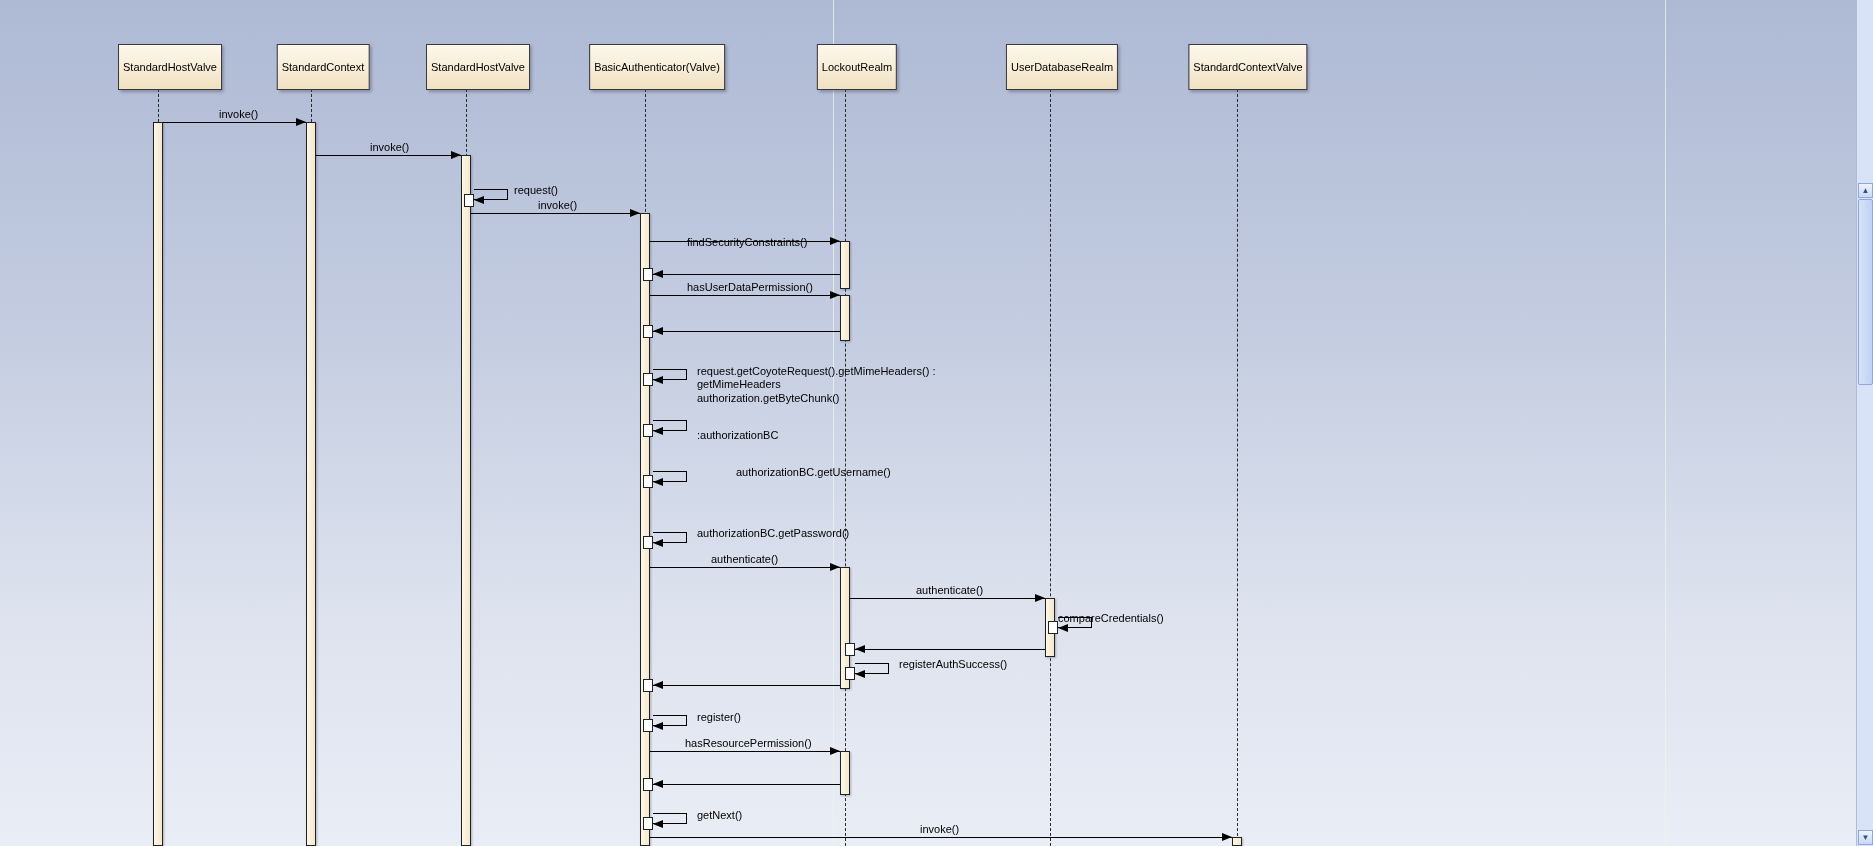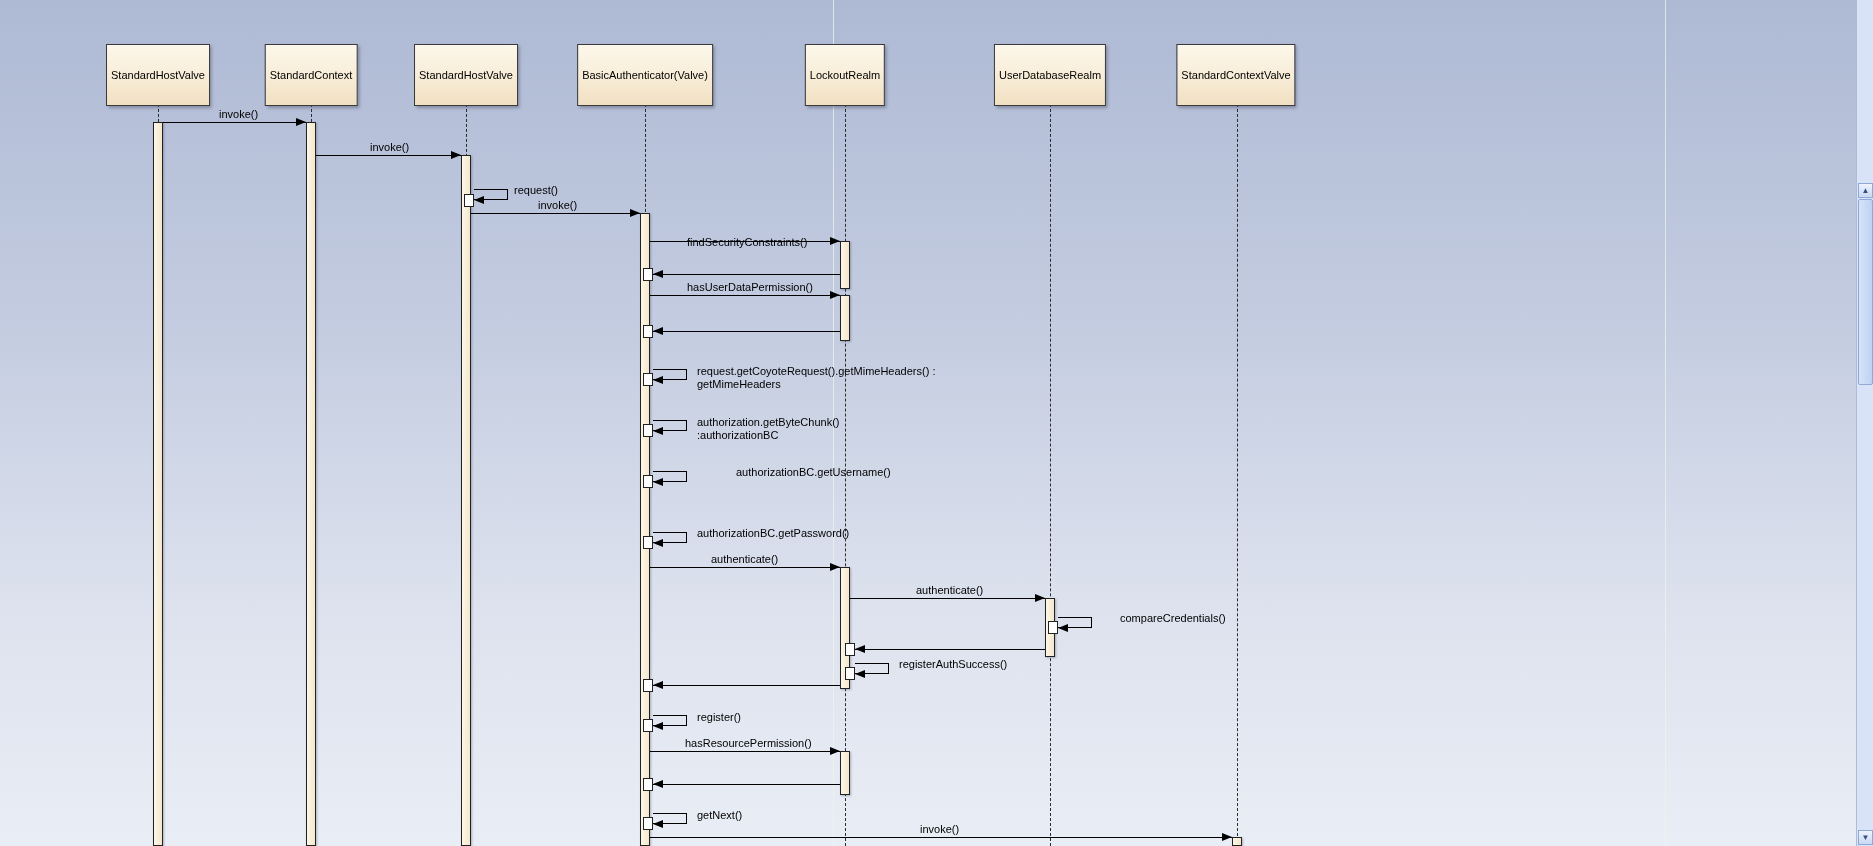--- a/index.html
+++ b/index.html
@@ -7,25 +7,26 @@
     position:relative;
     width:1873px;height:846px;
     overflow:hidden;
     background:linear-gradient(180deg,#aeb9d4 0%,#c3cce0 38%,#dde2ee 72%,#e9edf5 100%);
     font-family:"Liberation Sans", sans-serif;
     font-size:11px;color:#000;
   }
   .head{
     position:absolute;top:44px;height:44px;line-height:44px;
     transform:translateX(-50%);
-    padding:8px 4px;white-space:nowrap;
+    padding:0 4px;white-space:nowrap;
     background:linear-gradient(180deg,#fdf8ec 0%,#f7ecd6 55%,#f1e0c2 100%);
     border:1px solid #3a3a3a;
     box-shadow:2px 2px 3px rgba(70,70,95,.45);
     text-align:center;
+    margin-left:12px;
   }
   .life{position:absolute;top:89px;height:757px;width:0;border-left:1px dashed #2b2b2b;}
   .act{
     position:absolute;width:10px;box-sizing:border-box;
     background:linear-gradient(90deg,#fdf7e8,#f4e7cc);
     border:1px solid #222;
     box-shadow:1px 1px 2px rgba(60,60,85,.35);
   }
   .nact{
     position:absolute;width:10px;height:13px;box-sizing:border-box;
@@ -121,42 +122,42 @@
   <div class="hl" style="left:653px;top:331px;width:187px"></div>
   <div class="al" style="left:653px;top:327px"></div>
 
   <div class="loop" style="left:653px;top:369px"></div>
   <div class="al" style="left:653px;top:376px"></div>
   <div class="lbl" style="left:697px;top:365px">request.getCoyoteRequest().getMimeHeaders() :</div>
   <div class="lbl" style="left:697px;top:378px">getMimeHeaders</div>
 
   <div class="loop" style="left:653px;top:420px"></div>
   <div class="al" style="left:653px;top:427px"></div>
-  <div class="lbl" style="left:697px;top:416px">authorization.getByteChunk()</div>
+  <div class="lbl" style="left:697px;top:392px">authorization.getByteChunk()</div>
   <div class="lbl" style="left:697px;top:429px">:authorizationBC</div>
 
   <div class="loop" style="left:653px;top:471px"></div>
   <div class="al" style="left:653px;top:478px"></div>
   <div class="lbl" style="left:736px;top:466px">authorizationBC.getUsername()</div>
 
   <div class="loop" style="left:653px;top:532px"></div>
   <div class="al" style="left:653px;top:539px"></div>
   <div class="lbl" style="left:697px;top:527px">authorizationBC.getPassword()</div>
 
   <div class="hl" style="left:650px;top:567px;width:190px"></div>
   <div class="ar" style="left:830px;top:563px"></div>
   <div class="lbl" style="left:711px;top:553px">authenticate()</div>
 
   <div class="hl" style="left:850px;top:598px;width:195px"></div>
   <div class="ar" style="left:1035px;top:594px"></div>
   <div class="lbl" style="left:916px;top:584px">authenticate()</div>
 
   <div class="loop" style="left:1058px;top:617px"></div>
   <div class="al" style="left:1058px;top:624px"></div>
-  <div class="lbl" style="left:1120px;top:612px">compareCredentials()</div>
+  <div class="lbl" style="left:1058px;top:612px">compareCredentials()</div>
 
   <div class="hl" style="left:855px;top:649px;width:190px"></div>
   <div class="al" style="left:855px;top:645px"></div>
 
   <div class="loop" style="left:855px;top:663px"></div>
   <div class="al" style="left:855px;top:670px"></div>
   <div class="lbl" style="left:899px;top:658px">registerAuthSuccess()</div>
 
   <div class="hl" style="left:653px;top:685px;width:187px"></div>
   <div class="al" style="left:653px;top:681px"></div>

